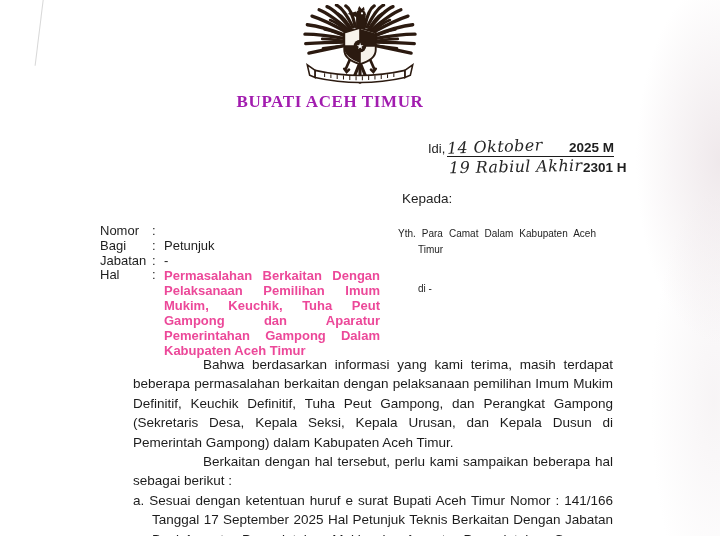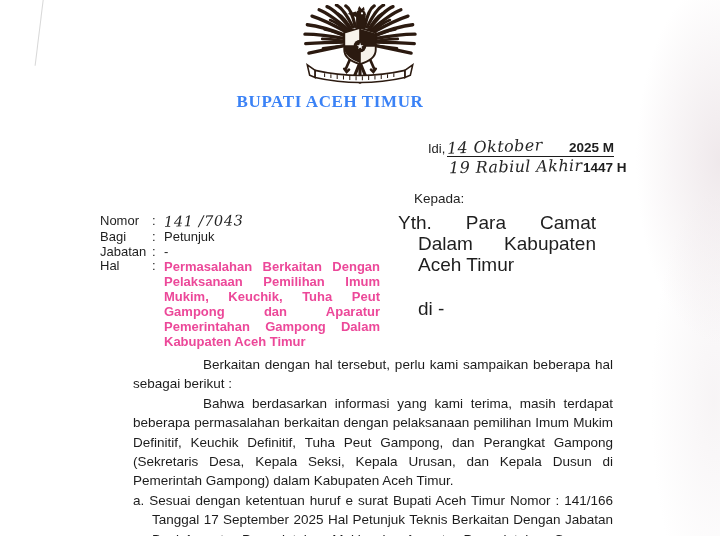--- a/index.html
+++ b/index.html
@@ -22,43 +22,43 @@
     background:
       radial-gradient(120px 260px at 100% 30%, rgba(226,214,219,.55), rgba(226,214,219,0) 70%),
       radial-gradient(90px 300px at 95% 75%, rgba(232,224,228,.35), rgba(232,224,228,0) 70%);
     pointer-events:none;
   }
   
   .emblem{position:absolute;left:301px;top:4px;width:118px;height:84px;}
   .letter-title{
     position:absolute;left:0;top:92px;width:660px;text-align:center;
     font-family:"Liberation Serif", serif;font-weight:bold;font-size:17px;
-    letter-spacing:.6px;color:#3b82f6;
+    letter-spacing:.6px;color:#a21caf;
   }
   
   .dateline{position:absolute;left:404px;top:137px;width:210px;display:flex;}
   .idi-label{font-size:13px;padding-top:4px;flex:none;margin-left:24px;}
   .date-col{flex:1;margin-left:2px;}
   .date-row{display:flex;justify-content:space-between;align-items:baseline;}
   .date-row.underlined{border-bottom:1.6px solid #1c1c1c;padding-bottom:0px;}
   .printed-year{font-weight:bold;font-size:13.5px;flex:none;}
   .hw{
     font-family:"DejaVu Serif", serif;font-style:italic;color:#262626;
     font-size:16px;letter-spacing:.4px;display:inline-block;transform:rotate(-2deg);
     white-space:nowrap;
   }
   .hw-second{transform:rotate(-1deg);margin-left:2px;}
   
-  .kepada{position:absolute;left:414px;top:191px;font-size:13.5px;}
-  .recipient{position:absolute;left:398px;top:212px;width:198px;font-size:19px;line-height:21px;}
+  .kepada{position:absolute;left:402px;top:191px;font-size:13.5px;}
+  .recipient{position:absolute;left:398px;top:226px;width:198px;font-size:10px;line-height:16px;}
   .addr{padding-left:20px;text-indent:-20px;text-align:justify;}
   .di-line{margin-top:23px;padding-left:20px;}
   .tempat{margin-top:14.6px;padding-left:44px;}
   
-  .meta{position:absolute;left:100px;top:214px;width:280px;font-size:13px;line-height:14.8px;}
+  .meta{position:absolute;left:100px;top:224px;width:280px;font-size:13px;line-height:14.8px;}
   .meta-row{display:flex;align-items:flex-start;}
   .meta-label{width:52px;flex:none;}
   .meta-colon{width:12px;flex:none;}
   .meta-value{flex:1;}
   .hw-nomor{
     font-family:"DejaVu Serif", serif;font-style:italic;color:#242424;
     font-size:14.5px;line-height:14px;display:inline-block;transform:rotate(-1deg);
     letter-spacing:.6px;
   }
   .hal-value{font-weight:bold;text-align:justify;line-height:15px;color:#ec4899;}
@@ -177,53 +177,52 @@
 
   <div class="dateline">
     <span class="idi-label">Idi,</span>
     <div class="date-col">
       <div class="date-row underlined">
         <span class="hw">14 Oktober</span>
         <span class="printed-year">2025 M</span>
       </div>
       <div class="date-row">
         <span class="hw hw-second">19 Rabiul Akhir</span>
-        <span class="printed-year">1447 H</span>
+        <span class="printed-year">2301 H</span>
       </div>
     </div>
   </div>
 
   <div class="kepada">Kepada:</div>
   <div class="recipient">
     <div class="addr">Yth. Para Camat Dalam Kabupaten Aceh Timur</div>
     <div class="di-line">di -</div>
   </div>
 
   <div class="meta">
     <div class="meta-row">
       <span class="meta-label">Nomor</span>
       <span class="meta-colon">:</span>
-      <span class="meta-value"><span class="hw-nomor">141 /7043</span></span>
     </div>
     <div class="meta-row">
       <span class="meta-label">Bagi</span>
       <span class="meta-colon">:</span>
       <span class="meta-value">Petunjuk</span>
     </div>
     <div class="meta-row">
       <span class="meta-label">Jabatan</span>
       <span class="meta-colon">:</span>
       <span class="meta-value">-</span>
     </div>
     <div class="meta-row">
       <span class="meta-label">Hal</span>
       <span class="meta-colon">:</span>
       <span class="meta-value hal-value">Permasalahan Berkaitan Dengan Pelaksanaan Pemilihan Imum Mukim, Keuchik, Tuha Peut Gampong dan Aparatur Pemerintahan Gampong Dalam Kabupaten Aceh Timur</span>
     </div>
   </div>
 
   <div class="body-text">
+    <p class="indented">Bahwa berdasarkan informasi yang kami terima, masih terdapat beberapa permasalahan berkaitan dengan pelaksanaan pemilihan Imum Mukim Definitif, Keuchik Definitif, Tuha Peut Gampong, dan Perangkat Gampong (Sekretaris Desa, Kepala Seksi, Kepala Urusan, dan Kepala Dusun di Pemerintah Gampong) dalam Kabupaten Aceh Timur.</p>
     <p class="indented">Berkaitan dengan hal tersebut, perlu kami sampaikan beberapa hal sebagai berikut :</p>
-    <p class="indented">Bahwa berdasarkan informasi yang kami terima, masih terdapat beberapa permasalahan berkaitan dengan pelaksanaan pemilihan Imum Mukim Definitif, Keuchik Definitif, Tuha Peut Gampong, dan Perangkat Gampong (Sekretaris Desa, Kepala Seksi, Kepala Urusan, dan Kepala Dusun di Pemerintah Gampong) dalam Kabupaten Aceh Timur.</p>
     <p class="item"><span class="item-label">a.</span><span>Sesuai dengan ketentuan huruf e surat Bupati Aceh Timur Nomor : 141/166 Tanggal 17 September 2025 Hal Petunjuk Teknis Berkaitan Dengan Jabatan Bagi Aparatur Pemerintahan Mukim dan Aparatur Pemerintahan Gampong Dalam Kabupaten Aceh Timur, Undang-Undang</span></p>
   </div>
 
 </div>
 
 </body></html>

